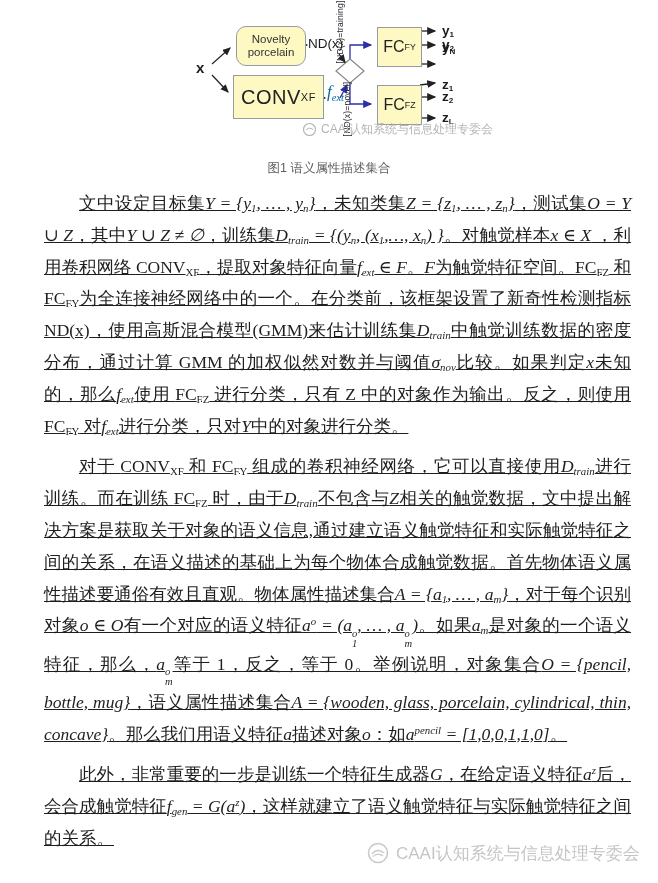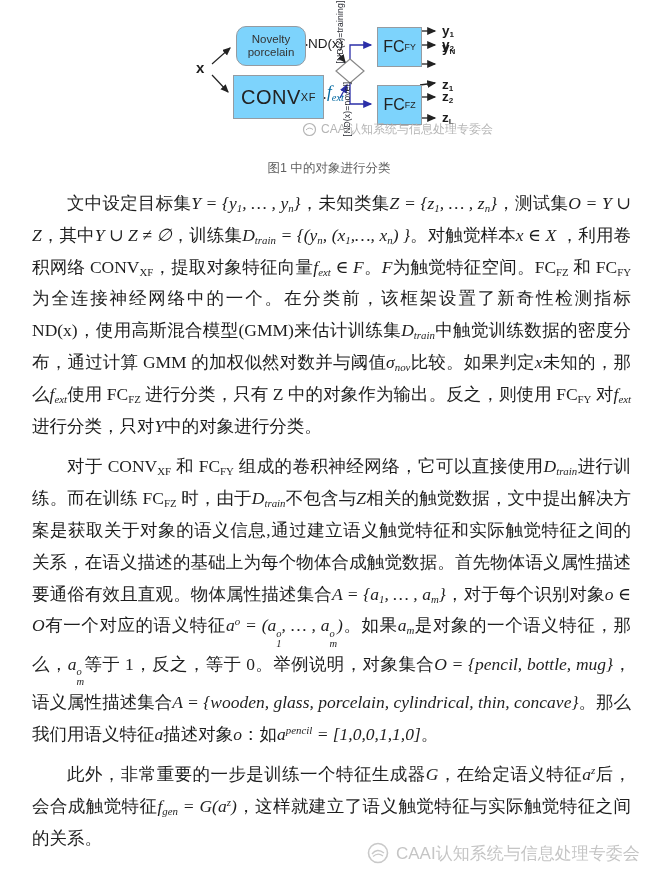--- a/index.html
+++ b/index.html
@@ -8,21 +8,21 @@
     font-family:"Liberation Serif","DejaVu Serif",serif;color:#1e1e1e;
     position:relative;
   }
   
   .figure-row{position:relative;height:150px;margin-top:2px;}
   .diagram{position:absolute;left:150px;top:3px;width:340px;height:146px;
     font-family:"Liberation Sans","DejaVu Sans",sans-serif;}
   .diagram .wires{position:absolute;left:0;top:0;}
   .dlbl{position:absolute;white-space:nowrap;color:#1c1c1c;}
   .input-x{left:46px;top:54px;font-size:15px;font-weight:bold;}
-  .node{position:absolute;border:1.3px solid #959ba1;background:#7dd3fc;
+  .node{position:absolute;border:1.3px solid #959ba1;background:#fef9c3;
     display:flex;align-items:center;justify-content:center;text-align:center;color:#222;}
   .novelty{left:86px;top:21px;width:68px;height:38px;border-radius:10px;
     font-size:11.5px;line-height:13px;flex-direction:column;color:#333;}
   .nd-lbl{left:158px;top:31px;font-size:13.5px;}
   .conv{left:83px;top:70px;width:89px;height:42px;font-size:20px;letter-spacing:0.5px;}
   .conv sub,.fc sub{font-size:0.55em;vertical-align:-0.35em;}
   .fext{left:177px;top:77px;font-size:17px;font-style:italic;color:#0369a1;
     font-family:"Liberation Serif",serif;}
   .fext sub{font-size:0.62em;font-style:italic;vertical-align:-0.4em;}
   .vlabel{position:absolute;font-size:8.5px;color:#24262e;text-align:center;
@@ -38,21 +38,21 @@
   .o-z1{top:72px;} .o-z2{top:84px;} .o-zl{top:105px;}
   .wm-top{position:absolute;left:152px;top:116px;display:flex;align-items:center;gap:4px;
     color:#b5b5b5;font-size:12px;white-space:nowrap;}
   .wm-top .logo-icon{flex:0 0 auto;}
   
   .caption{width:100%;text-align:center;font-size:12.5px;color:#5f5f5f;
     font-family:"Liberation Sans","DejaVu Sans",sans-serif;margin-top:8px;height:18px;}
   
   .content{margin-top:10px;padding:0 27px 0 28px;font-size:17.5px;line-height:31.8px;
     text-align:justify;color:#1e1e1e;}
-  p.para{margin:0 0 9px 4px;text-indent:2em;}
+  p.para{margin:0 0 9px 16px;text-indent:2em;text-decoration:underline;}
   .math{font-style:italic;font-family:"Liberation Serif","DejaVu Serif",serif;}
   .rom{font-style:normal;font-family:"Liberation Serif","DejaVu Serif",serif;}
   .plain{font-style:normal;}
   .content sub{font-size:0.62em;line-height:0;vertical-align:-0.25em;}
   .content sup{font-size:0.62em;line-height:0;vertical-align:0.55em;}
   sub.math,sup.math{font-style:italic;}
   sub.rom{font-style:normal;}
   .ss{display:inline-flex;flex-direction:column;vertical-align:-0.5em;
     font-size:0.6em;line-height:0.95;font-style:italic;text-indent:0;}
   .ss .ss-sup,.ss .ss-sub{display:block;}
@@ -148,21 +148,21 @@
       <div class="wm-top">
         <svg class="logo-icon" width="15" height="15" viewBox="0 0 15 15">
           <circle cx="7.5" cy="7.5" r="6" fill="none" stroke="#b5b5b5" stroke-width="1.2"></circle>
           <path d="M4,8 Q7,4.5 11,7.5" fill="none" stroke="#b5b5b5" stroke-width="1"></path>
         </svg>
         <span>CAAI认知系统与信息处理专委会</span>
       </div>
     </div>
   </div>
 
-  <div class="caption">图1 中的对象进行分类</div>
+  <div class="caption">图1 语义属性描述集合</div>
 
   <div class="content">
     <p class="para"><span class="plain">文中设定目标集</span><span class="math">Y = {y</span><sub class="math">1</sub><span class="math">, … , y</span><sub class="math">n</sub><span class="math">}</span><span class="plain">，未知类集</span><span class="math">Z = {z</span><sub class="math">1</sub><span class="math">, … , z</span><sub class="math">n</sub><span class="math">}</span><span class="plain">，测试集</span><span class="math">O = Y ∪ Z</span><span class="plain">，其中</span><span class="math">Y ∪ Z ≠ ∅</span><span class="plain">，训练集</span><span class="math">D</span><sub class="math">train</sub><span class="math"> = {(y</span><sub class="math">n</sub><span class="math">, (x</span><sub class="math">1</sub><span class="math">,…, x</span><sub class="math">n</sub><span class="math">) }</span><span class="plain">。对触觉样本</span><span class="math">x ∈ X</span><span class="plain"> ，利用卷积网络 </span><span class="rom">CONV</span><sub class="rom">XF</sub><span class="plain">，提取对象特征向量</span><span class="math">f</span><sub class="math">ext</sub><span class="math"> ∈ F</span><span class="plain">。</span><span class="math">F</span><span class="plain">为触觉特征空间。</span><span class="rom">FC</span><sub class="rom">FZ</sub><span class="plain"> 和 </span><span class="rom">FC</span><sub class="rom">FY</sub><span class="plain">为全连接神经网络中的一个。在分类前，该框架设置了新奇性检测指标 </span><span class="rom">ND(x)</span><span class="plain">，使用高斯混合模型(GMM)来估计训练集</span><span class="math">D</span><sub class="math">train</sub><span class="plain">中触觉训练数据的密度分布，通过计算 GMM 的加权似然对数并与阈值</span><span class="math">σ</span><sub class="math">nov</sub><span class="plain">比较。如果判定</span><span class="math">x</span><span class="plain">未知的，那么</span><span class="math">f</span><sub class="math">ext</sub><span class="plain">使用 </span><span class="rom">FC</span><sub class="rom">FZ</sub><span class="plain"> 进行分类，只有 Z 中的对象作为输出。反之，则使用 </span><span class="rom">FC</span><sub class="rom">FY</sub><span class="plain"> 对</span><span class="math">f</span><sub class="math">ext</sub><span class="plain">进行分类，只对</span><span class="math">Y</span><span class="plain">中的对象进行分类。</span></p>
     <p class="para"><span class="plain">对于 </span><span class="rom">CONV</span><sub class="rom">XF</sub><span class="plain"> 和 </span><span class="rom">FC</span><sub class="rom">FY</sub><span class="plain"> 组成的卷积神经网络，它可以直接使用</span><span class="math">D</span><sub class="math">train</sub><span class="plain">进行训练。而在训练 </span><span class="rom">FC</span><sub class="rom">FZ</sub><span class="plain"> 时，由于</span><span class="math">D</span><sub class="math">train</sub><span class="plain">不包含与</span><span class="math">Z</span><span class="plain">相关的触觉数据，文中提出解决方案是获取关于对象的语义信息,通过建立语义触觉特征和实际触觉特征之间的关系，在语义描述的基础上为每个物体合成触觉数据。首先物体语义属性描述要通俗有效且直观。物体属性描述集合</span><span class="math">A = {a</span><sub class="math">1</sub><span class="math">, … , a</span><sub class="math">m</sub><span class="math">}</span><span class="plain">，对于每个识别对象</span><span class="math">o ∈ O</span><span class="plain">有一个对应的语义特征</span><span class="math">a</span><sup class="math">o</sup><span class="math"> = (a</span><span class="ss">
           <span class="ss-sup">o</span>
           <span class="ss-sub">1</span>
         </span><span class="math">, … , a</span><span class="ss">
           <span class="ss-sup">o</span>
           <span class="ss-sub">m</span>
         </span><span class="math">)</span><span class="plain">。如果</span><span class="math">a</span><sub class="math">m</sub><span class="plain">是对象的一个语义特征，那么，</span><span class="math">a</span><span class="ss">

